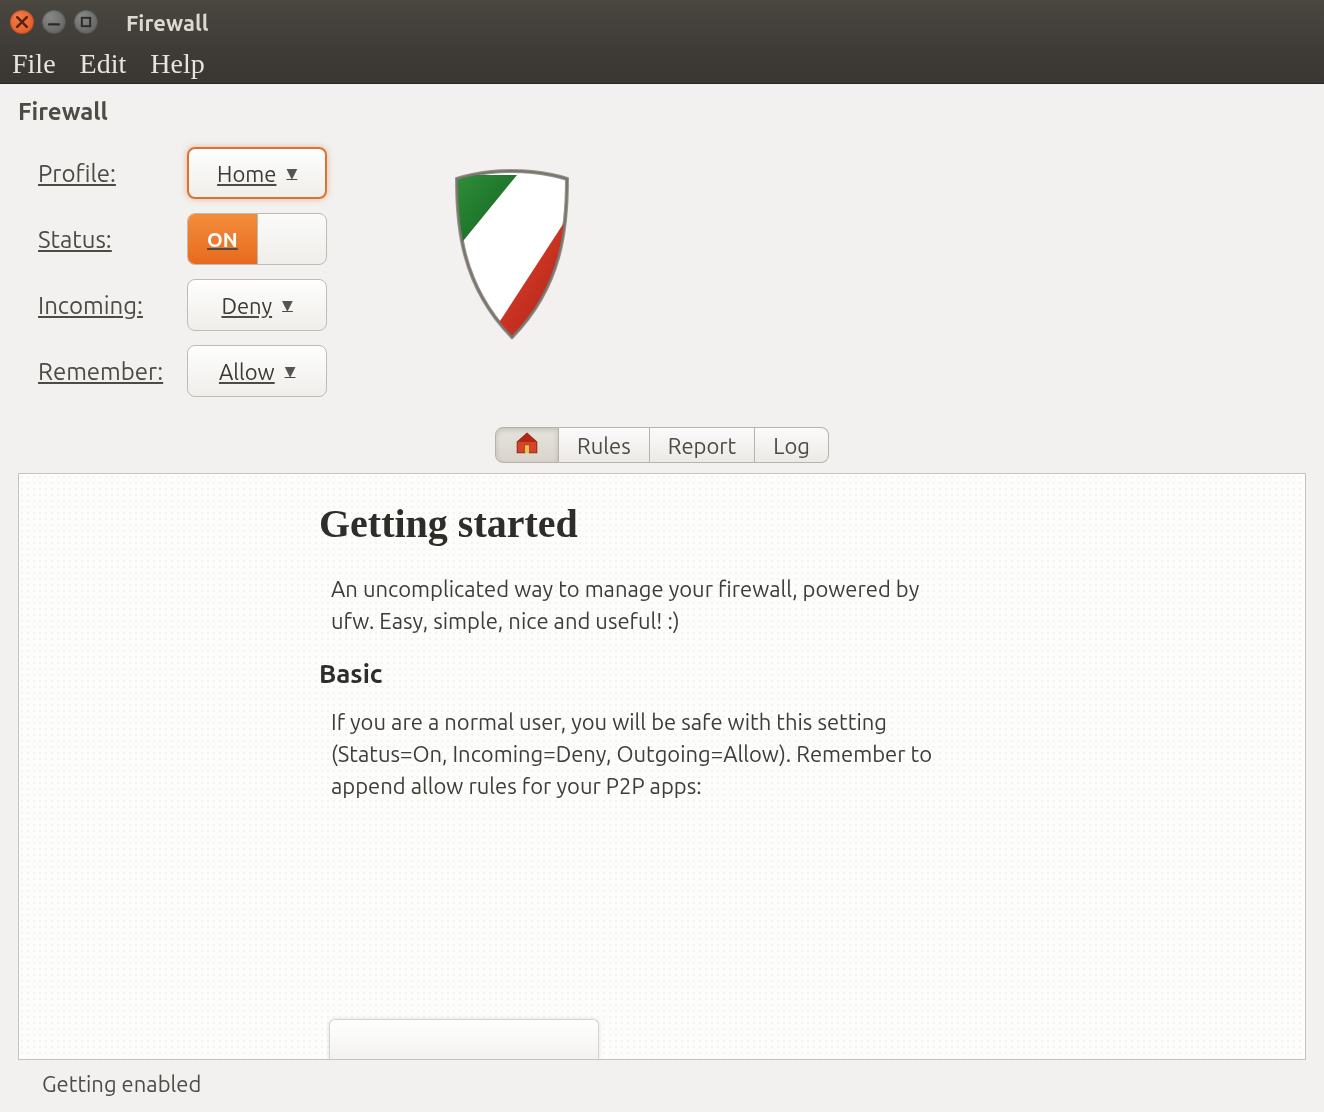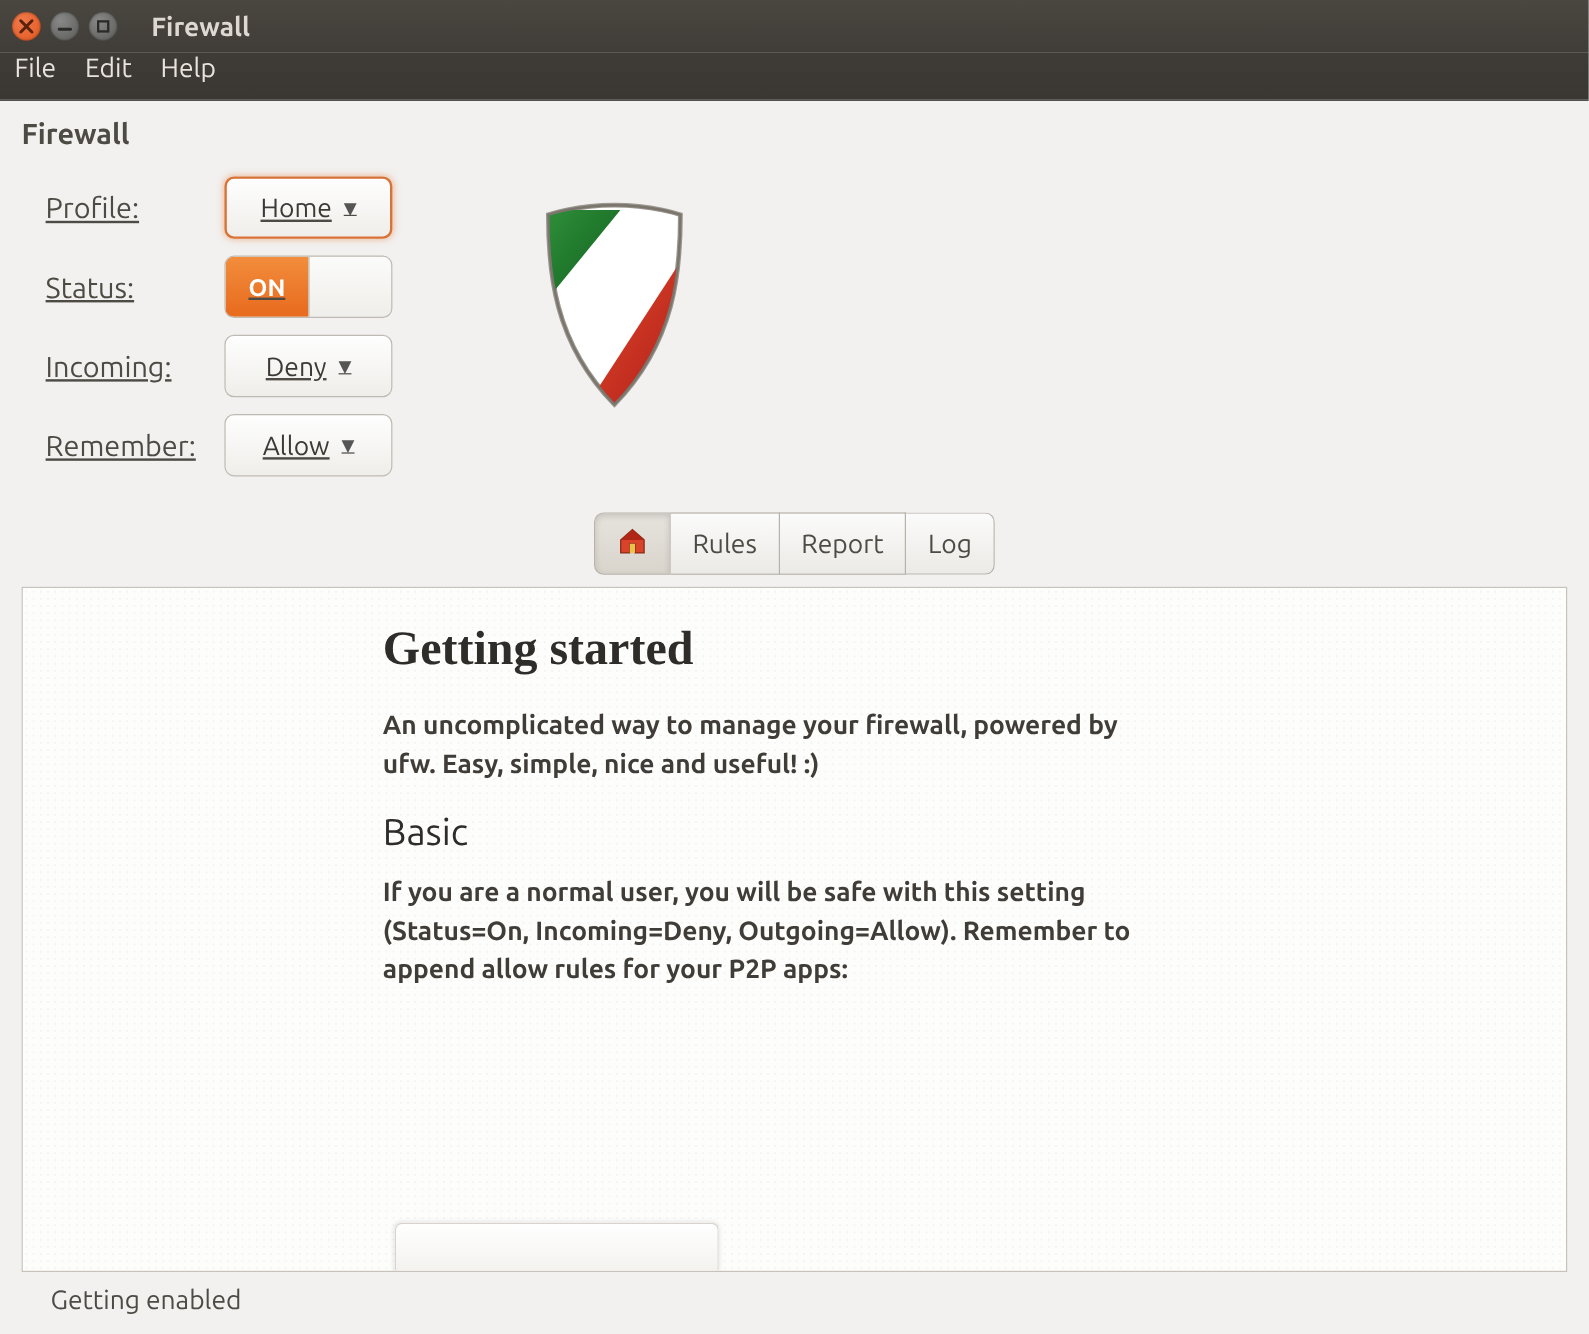--- a/index.html
+++ b/index.html
@@ -30,25 +30,26 @@
     cursor:pointer;
   }
   .win-btn.close { background:radial-gradient(circle at 35% 30%,#f07a4b,#e2571f); }
   .win-btn svg { width:12px; height:12px; }
   .titlebar .title { margin-left:20px; }
 
   
   .menubar {
     height:40px;
     background:linear-gradient(#3f3c38,#3a3732);
-    display:flex; align-items:flex-start;
+    display:flex; align-items:center;
     padding:0 12px;
     color:#e8e4dd;
-    font-size:22px;
+    font-size:28px;
     border-bottom:1px solid #2a2824;
+    font-family:Liberation Serif, serif;
   }
   .menubar .menu-item { margin-right:24px; cursor:pointer; }
 
   
   .content {
     flex:1; display:flex; flex-direction:column;
     padding:14px 18px 6px 18px;
     overflow:hidden;
   }
   .section-title { font-size:24px; font-weight:bold; color:#4e4a44; }
@@ -90,21 +91,21 @@
     display:flex; align-items:center; justify-content:center;
     border-right:1px solid #c0bbb2;
   }
   .toggle .off-part { flex:1; }
 
   .shield-wrap { margin-left:110px; margin-top:40px; }
 
   
   .tabs { display:flex; justify-content:center; margin-top:30px; }
   .tab {
-    height:52px; padding:0 18px;
+    height:36px; padding:0 18px;
     background:linear-gradient(#fbfbfb,#eceae6);
     border:1px solid #b8b3aa;
     display:flex; align-items:center; justify-content:center;
     font-size:22px; color:#4e4a44; cursor:pointer;
   }
   .tab:first-child { border-radius:8px 0 0 8px; }
   .tab:last-child  { border-radius:0 8px 8px 0;justify-content:flex-end; }
   .tab + .tab { border-left:none; }
   .tab.active { background:linear-gradient(#e6e3dd,#d9d5cd); box-shadow:inset 0 2px 5px rgba(0,0,0,.15); }
   .tab .home-icon svg { width:26px; height:26px; }
@@ -115,22 +116,22 @@
     border:1px solid #c7c2ba;
     background: #fdfdfc;
     background-image: radial-gradient(rgba(0,0,0,.04) 1px, transparent 1px);
     background-size:6px 6px;
     flex:1; overflow:hidden;
     padding:26px 0 0 0;
     position:relative;
   }
   .doc-inner { max-width:640px; margin-left:300px; font-size:22px; color:#403d38; }
   .doc-inner h1 { font-size:40px; font-weight:800; margin:0 0 26px 0; color:#2f2d29;font-family:Liberation Serif, serif; }
-  .doc-inner h2 { font-size:31px; font-weight:400; margin:22px 0 18px 0; color:#2f2d29; }
-  .doc-inner p  { margin:0 0 14px 0; line-height:1.45;font-weight:bold; }
+  .doc-inner h2 { font-size:26px; font-weight:700; margin:22px 0 18px 0; color:#2f2d29; }
+  .doc-inner p  { margin:0 0 14px 12px; line-height:1.45; }
   .doc-thumb {
     position:absolute; bottom:0; left:310px;
     width:270px; height:40px;
     border:1px solid #d8d4cd; border-bottom:none;
     border-radius:6px 6px 0 0;
     background:linear-gradient(#fff,#f3f2ef);
     box-shadow:0 0 4px rgba(0,0,0,.12);
   }
 
   

